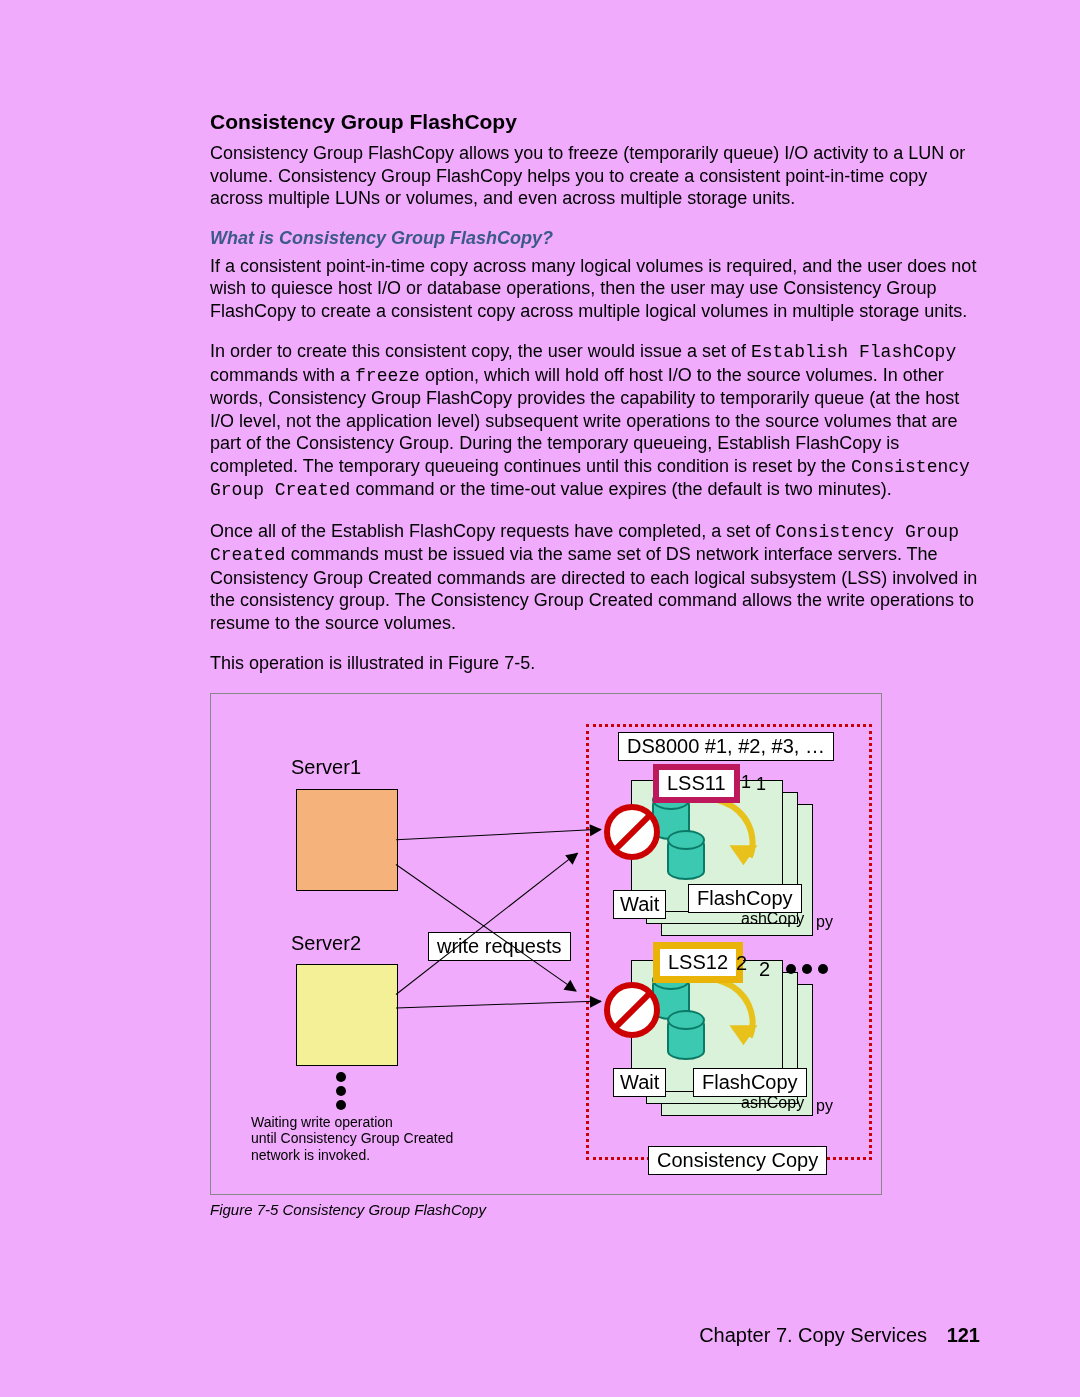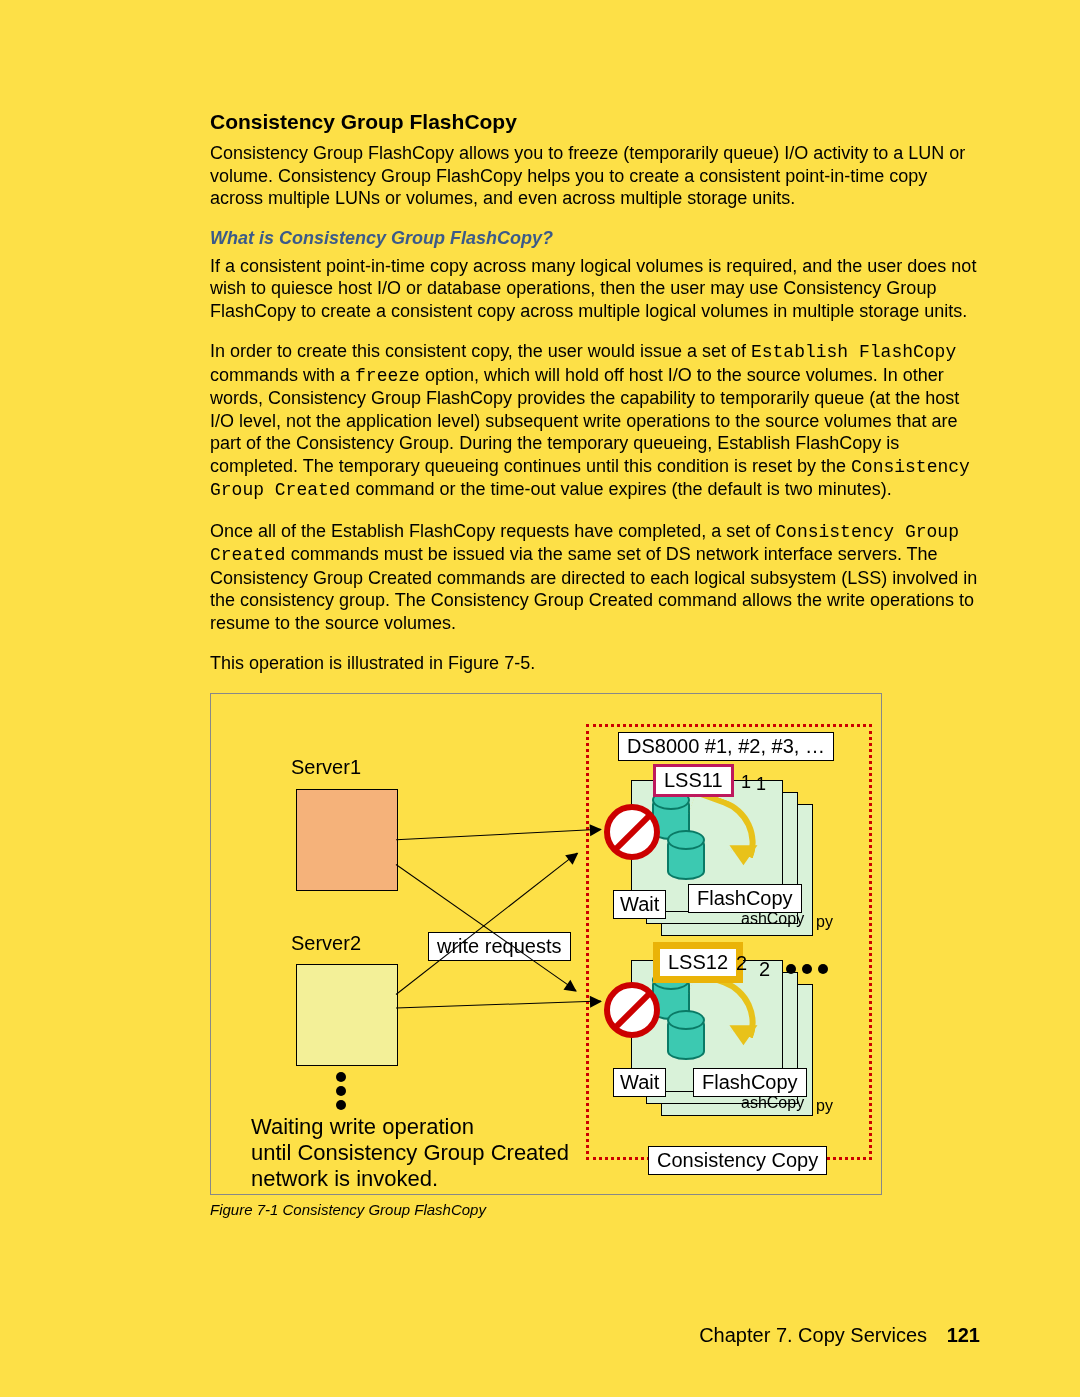--- a/index.html
+++ b/index.html
@@ -6,21 +6,21 @@
     margin: 0;
     padding: 0;
     background: #fff;
     font-family: Arial, Helvetica, sans-serif;
     color: #000;
   }
   .page {
     width: 1080px;
     height: 1397px;
     position: relative;
-    background: #fde047;
+    background: #f0abfc;
     box-sizing: border-box;
     padding: 110px 100px 60px 210px;
   }
   h2.section-title {
     font-size: 21px;
     font-weight: bold;
     margin: 0 0 8px 0;
   }
   p.body {
     font-size: 18px;
@@ -86,21 +86,21 @@
     width: 100px; height: 100px;
     background: #f3f098;
     border: 1px solid #000;
   }
   .dots3 { position: absolute; left: 125px; top: 378px; display:flex; flex-direction:column; gap:4px;}
   .dots3 span, .hdots span { width:10px; height:10px; background:#000; border-radius:50%; display:block;}
   .hdots { position:absolute; display:flex; gap:6px;}
   .note {
     position: absolute;
     left: 40px; top: 420px;
-    font-size: 22px;
+    font-size: 14px;
     line-height: 1.2;
   }
   .cg-border {
     position: absolute;
     left: 375px; top: 30px;
     width: 280px; height: 430px;
     border: 3px dotted #cc0000;
   }
   
   .stack {
@@ -228,21 +228,21 @@
 
     <div class="stack" style="left:420px; top:110px;">
       <div class="card c3"></div>
       <div class="card c2"></div>
       <div class="card c1">
         <div class="cyl" style="left:20px; top:15px;"></div>
         <div class="cyl" style="left:35px; top:55px;"></div>
         <div class="yarrow" style="left:55px; top:20px;"></div>
       </div>
     </div>
-    <div class="labelbox" style="left:420px; top:70px; border:3px solid #be185d;">LSS11</div>
+    <div class="labelbox" style="left:420px; top:70px; border:6px solid #be185d;">LSS11</div>
     <div class="plainlabel" style="left:530px; top:78px; font-size:18px;">1</div>
     <div class="plainlabel" style="left:545px; top:80px; font-size:18px;">1</div>
     <div class="noentry" style="left:393px; top:110px;"></div>
     <div class="labelbox" style="left:380px; top:196px; border:1px solid #000; padding:2px 6px;">Wait</div>
     <div class="labelbox" style="left:455px; top:190px;">FlashCopy</div>
     <div class="plainlabel" style="left:530px; top:216px; font-size:16px;">ashCopy</div>
     <div class="plainlabel" style="left:605px; top:219px; font-size:16px;">py</div>
 
     <div class="stack" style="left:420px; top:290px;">
       <div class="card c3"></div>
@@ -269,20 +269,20 @@
 
     <div class="labelbox" style="left:415px; top:452px;">Consistency Copy</div>
 
     <div class="arrowline" style="left:185px; top:140px; width:205px; transform:rotate(-3deg);"></div>
     <div class="arrowline" style="left:185px; top:310px; width:205px; transform:rotate(-2deg);"></div>
     <div class="arrowline" style="left:185px; top:170px; width:220px; transform:rotate(35deg); transform-origin:left center;"></div>
     <div class="arrowline" style="left:185px; top:300px; width:230px; transform:rotate(-38deg); transform-origin:left center;"></div>
 
   </div>
 
-  <div class="fig-caption">Figure 7-1   Consistency Group FlashCopy</div>
+  <div class="fig-caption">Figure 7-5   Consistency Group FlashCopy</div>
 
   <div class="footer">
     <span>Chapter 7. Copy Services</span>
     <span class="pg">121</span>
   </div>
 
 </div>
 
 </body></html>

